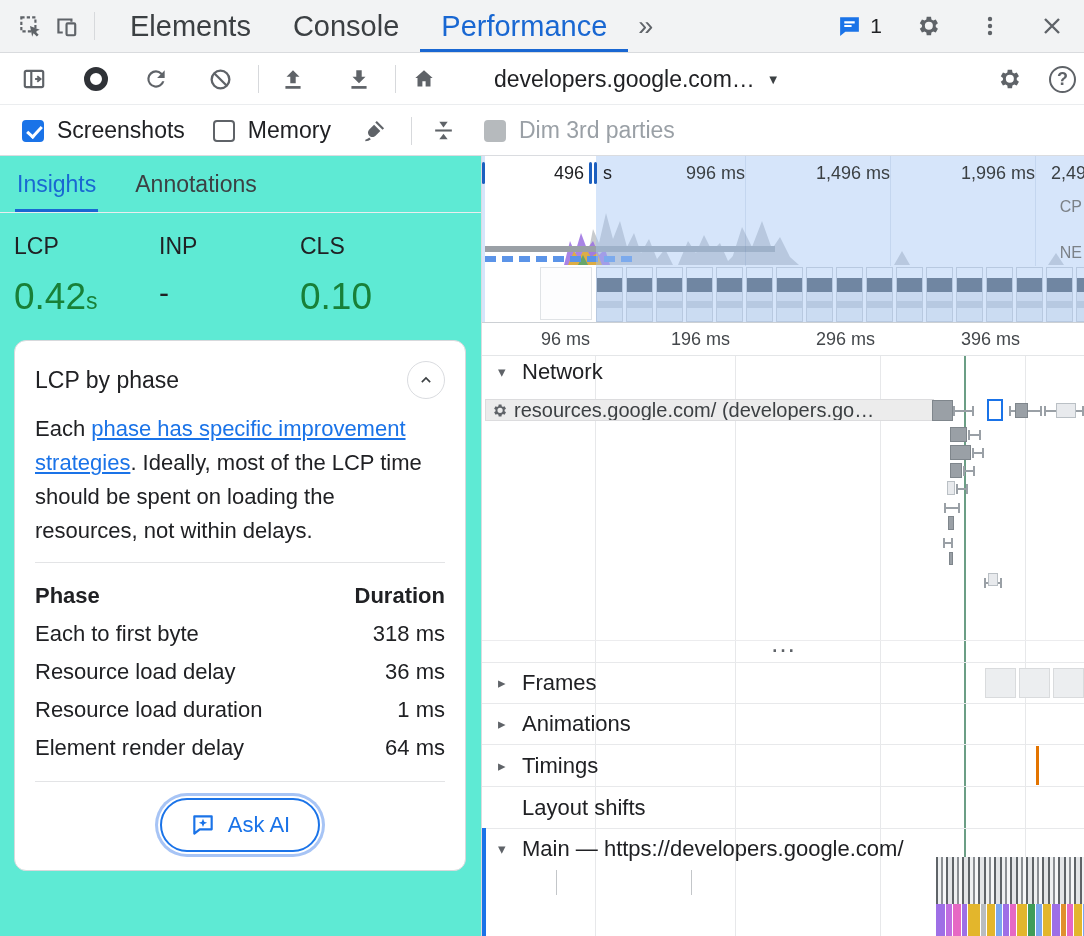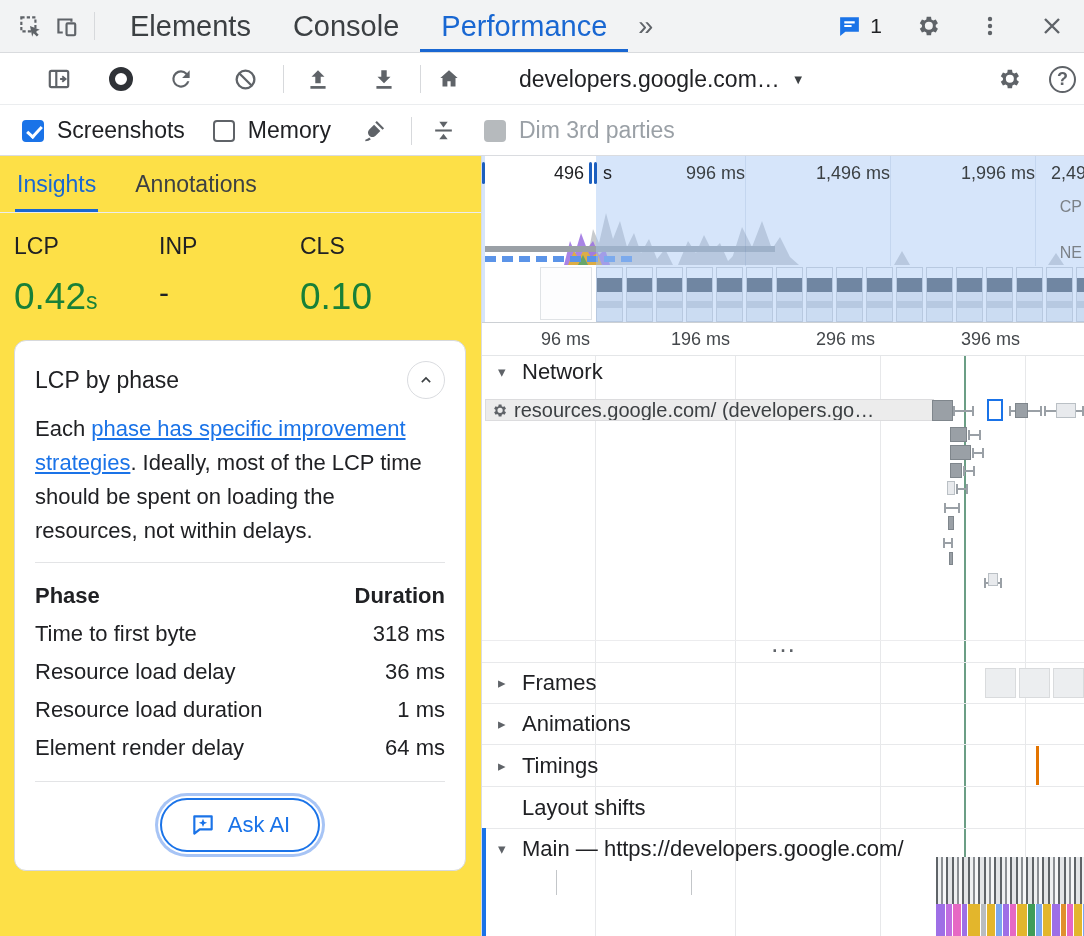--- a/index.html
+++ b/index.html
@@ -16,41 +16,41 @@
   .tab { display:flex; align-items:center; padding:0 21px; font-size:29px; color:#3c4043; height:100%; cursor:pointer; }
   .tab.active { color:#1967d2; box-shadow:inset 0 -3px 0 #1967d2; }
   .more-tabs { font-size:27px; color:#5f6368; padding:0 10px; cursor:pointer; }
   .flex-sp { flex:1; }
   .issues { display:flex; align-items:center; gap:8px; margin-right:28px; cursor:pointer; }
   .issues .count { font-size:21px; color:#202124; }
   .right-icons { display:flex; align-items:center; gap:26px; }
 
   
   .row2 { position:absolute; left:0; top:54px; width:1084px; height:51px; background:#fff;
-          border-bottom:1px solid #ebedef; display:flex; align-items:center;padding-left:25px; }
+          border-bottom:1px solid #ebedef; display:flex; align-items:center; }
   .record { width:24px; height:24px; border-radius:50%; border:6px solid #2f3237; marg in-left:0; flex:0 0 auto; cursor:pointer; }
   .url-select { display:flex; align-items:center; gap:12px; margin-left:52px; font-size:23px; color:#202124; cursor:pointer; }
   .url-caret { font-size:13px; color:#3c4043; }
   .help { width:27px; height:27px; border-radius:50%; border:2.5px solid #5f6368; color:#5f6368;
           font-size:18px; font-weight:bold; display:flex; align-items:center; justify-content:center; flex:0 0 auto; }
 
   
   .row3 { position:absolute; left:0; top:106px; width:1084px; height:50px; background:#fff;
           border-bottom:1px solid #dadce0; display:flex; align-items:center; padding-left:22px; }
   .chk-group { display:flex; align-items:center; gap:13px; cursor:pointer; }
   .cb { width:22px; height:22px; border-radius:4px; border:2px solid #5f6368; background:#fff; position:relative; flex:0 0 auto; }
   .cb.checked { background:#1a73e8; border-color:#1a73e8; }
   .cb.checked::after { content:""; position:absolute; left:6px; top:1px; width:6px; height:12px;
                        border:solid #fff; border-width:0 3px 3px 0; transform:rotate(42deg); }
   .cb.disabled { background:#b6babd; border-color:#b6babd; }
   .chk-label { font-size:23px; color:#202124; }
   .chk-label.dim { color:#9aa0a6; }
 
   
-  .sidebar { position:absolute; left:0; top:156px; width:482px; bottom:0; background:#fde047; border-right:1px solid #dadce0; }
+  .sidebar { position:absolute; left:0; top:156px; width:482px; bottom:0; background:#5eead4; border-right:1px solid #dadce0; }
   .side-tabs { height:57px; display:flex; align-items:stretch; padding-left:15px; gap:35px; border-bottom:1px solid #ebedef; }
   .side-tab { display:flex; align-items:center; font-size:23px; color:#3c4043; padding:0 2px; cursor:pointer; }
   .side-tab.active { color:#1967d2; box-shadow:inset 0 -3px 0 #1967d2; }
   .metrics { display:flex; padding:20px 0 0 14px; height:126px;gap:11px; }
   .metric { cursor:pointer; }
   .metric.m1 { width:134px; } .metric.m2 { width:130px; }
   .m-label { font-size:23px; color:#202124; margin-bottom:16px; }
   .m-value.good { color:#188038; }
   .m-value .big { font-size:37px; }
   .m-value .suf { font-size:23px; }
@@ -305,21 +305,21 @@
         </button>
       </div>
       <p class="desc"><span>Each </span><a>phase has specific improvement strategies</a><span>. Ideally, most of the LCP time should be spent on loading the resources, not within delays.</span></p>
       <div class="hr"></div>
       <div>
         <div class="prow head">
           <span>Phase</span>
           <span>Duration</span>
         </div>
         <div class="prow">
-          <span>Time to first byte</span>
+          <span>Each to first byte</span>
           <span>318 ms</span>
         </div>
         <div class="prow">
           <span>Resource load delay</span>
           <span>36 ms</span>
         </div>
         <div class="prow">
           <span>Resource load duration</span>
           <span>1 ms</span>
         </div>

